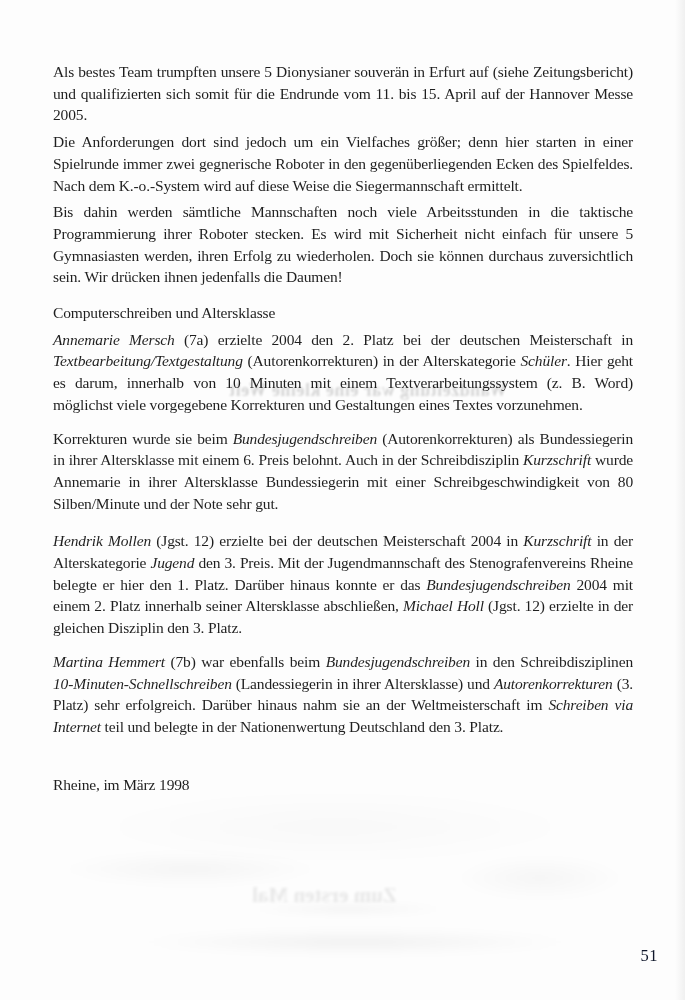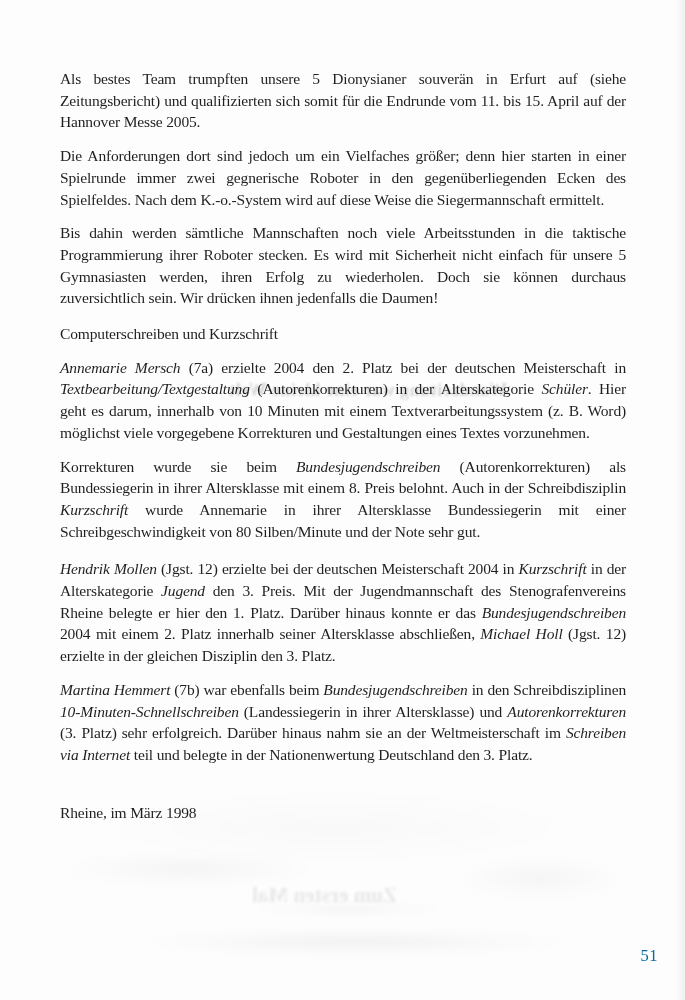--- a/index.html
+++ b/index.html
@@ -30,21 +30,21 @@
     left: 48px;
     top: 56px;
     width: 590px;
     font-size: 15.5px;
     line-height: 21.7px;
     letter-spacing: -0.15px;
     text-align: justify;
     hyphens: auto;
   }
 
-  .para { margin: 12px; }
+  .para { margin: 5px; }
   .mt14 { margin-top: 14px; }
   .mt12 { margin-top: 12px; }
   .mt16 { margin-top: 16px; }
   .mt36 { margin-top: 36px; }
 
   .para i { }
 
   
   .ghost {
     position: absolute;
@@ -88,37 +88,37 @@
         background: radial-gradient(ellipse, rgba(0,0,0,0.02), rgba(0,0,0,0) 70%); filter: blur(8px); }
   .n5 { left: 248px; top: 901px; width: 200px; height: 16px;
         background: radial-gradient(ellipse, rgba(0,0,0,0.035), rgba(0,0,0,0) 70%); filter: blur(3px); }
 
   .page-number {
     position: absolute;
     top: 946px;
     right: 27px;
     font-size: 16.5px;
     letter-spacing: 0.5px;
-    color: #0369a1;
+    color: #0f172a;
   }
 </style>
 </head>
 <body>
 
 <div class="page">
 
   <div class="text-block">
     <p class="para"><span>Als bestes Team trumpften unsere 5 Dionysianer souverän in Erfurt auf (siehe Zeitungsbericht) und qualifizierten sich somit für die Endrunde vom 11. bis 15. April auf der Hannover Messe 2005.</span></p>
     <p class="para"><span>Die Anforderungen dort sind jedoch um ein Vielfaches größer; denn hier starten in einer Spielrunde immer zwei gegnerische Roboter in den gegenüberliegenden Ecken des Spielfeldes. Nach dem K.-o.-System wird auf diese Weise die Siegermannschaft ermittelt.</span></p>
     <p class="para"><span>Bis dahin werden sämtliche Mannschaften noch viele Arbeitsstunden in die taktische Programmierung ihrer Roboter stecken. Es wird mit Sicherheit nicht einfach für unsere 5 Gymnasiasten werden, ihren Erfolg zu wiederholen. Doch sie können durchaus zuversichtlich sein. Wir drücken ihnen jedenfalls die Daumen!</span></p>
 
-    <p class="para mt14">Computerschreiben und Kurzschrift</p>
+    <p class="para mt14">Computerschreiben und Altersklasse</p>
 
     <p class="para"><i>Annemarie Mersch</i><span> (7a) erzielte 2004 den 2. Platz bei der deutschen Meisterschaft in </span><i>Textbearbeitung/Textgestaltung</i><span> (Autorenkorrekturen) in der Alterskategorie </span><i>Schüler</i><span>. Hier geht es darum, innerhalb von 10 Minuten mit einem Textverarbeitungssystem (z. B. Word) möglichst viele vorgegebene Korrekturen und Gestaltungen eines Textes vorzunehmen.</span></p>
-    <p class="para mt12"><span>Korrekturen wurde sie beim </span><i>Bundesjugendschreiben</i><span> (Autorenkorrekturen) als Bundessiegerin in ihrer Altersklasse mit einem 8. Preis belohnt. Auch in der Schreibdisziplin </span><i>Kurzschrift</i><span> wurde Annemarie in ihrer Altersklasse Bundessiegerin mit einer Schreibgeschwindigkeit von 80 Silben/Minute und der Note sehr gut.</span></p>
+    <p class="para mt12"><span>Korrekturen wurde sie beim </span><i>Bundesjugendschreiben</i><span> (Autorenkorrekturen) als Bundessiegerin in ihrer Altersklasse mit einem 6. Preis belohnt. Auch in der Schreibdisziplin </span><i>Kurzschrift</i><span> wurde Annemarie in ihrer Altersklasse Bundessiegerin mit einer Schreibgeschwindigkeit von 80 Silben/Minute und der Note sehr gut.</span></p>
     <p class="para mt16"><i>Hendrik Mollen</i><span> (Jgst. 12) erzielte bei der deutschen Meisterschaft 2004 in </span><i>Kurzschrift</i><span> in der Alterskategorie </span><i>Jugend</i><span> den 3. Preis. Mit der Jugendmannschaft des Stenografenvereins Rheine belegte er hier den 1. Platz. Darüber hinaus konnte er das </span><i>Bundesjugendschreiben</i><span> 2004 mit einem 2. Platz innerhalb seiner Altersklasse abschließen, </span><i>Michael Holl</i><span> (Jgst. 12) erzielte in der gleichen Disziplin den 3. Platz.</span></p>
     <p class="para mt12"><i>Martina Hemmert</i><span> (7b) war ebenfalls beim </span><i>Bundesjugendschreiben</i><span> in den Schreibdisziplinen </span><i>10-Minuten-Schnellschreiben</i><span> (Landessiegerin in ihrer Altersklasse) und </span><i>Autorenkorrekturen</i><span> (3. Platz) sehr erfolgreich. Darüber hinaus nahm sie an der Weltmeisterschaft im </span><i>Schreiben via Internet</i><span> teil und belegte in der Nationenwertung Deutschland den 3. Platz.</span></p>
 
     <p class="para mt36">Rheine, im März 1998</p>
   </div>
 
   <div class="ghost ghost-top" aria-hidden="true">Wandzeitung war eine kleine Welt</div>
   <div class="ghost ghost-bottom" aria-hidden="true">Zum ersten Mal</div>
 
   <div class="noise n1"></div>

